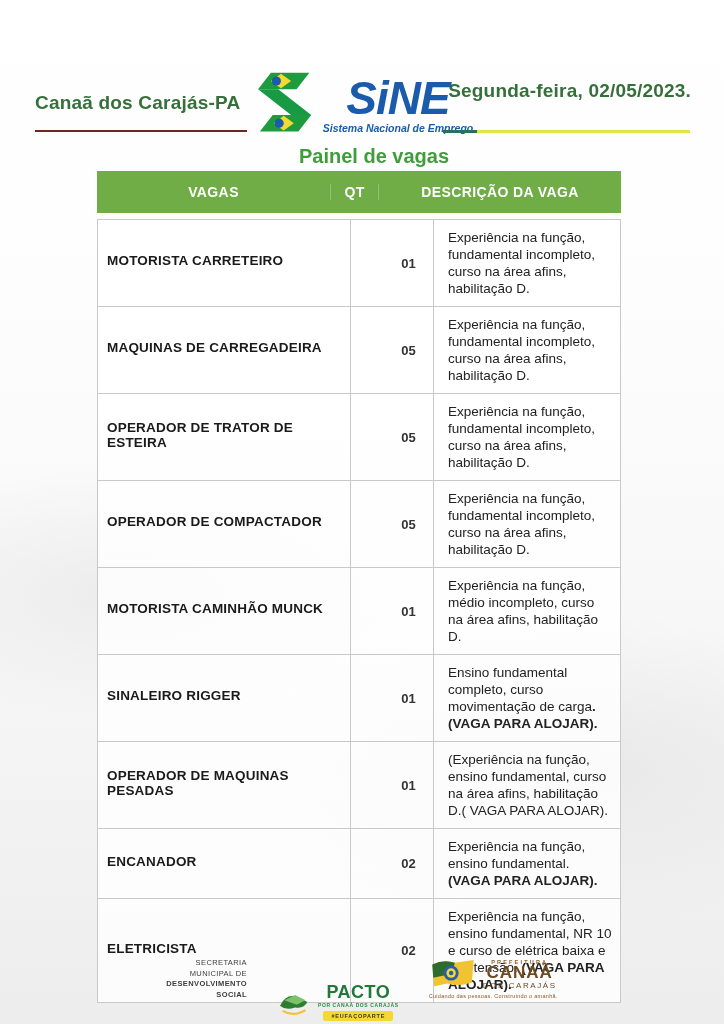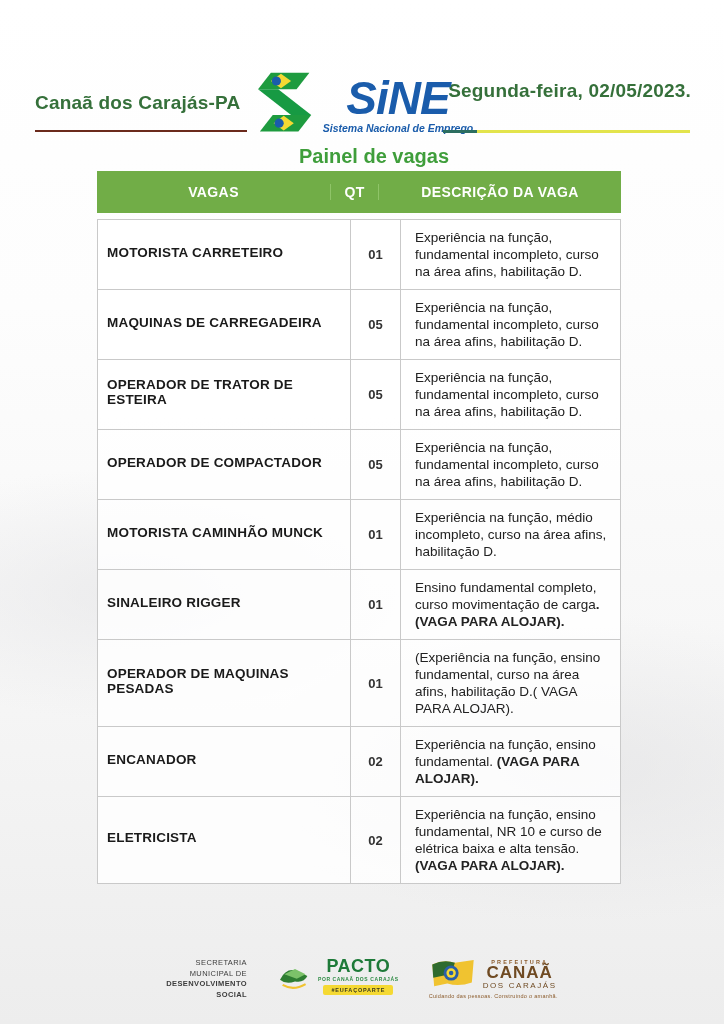--- a/index.html
+++ b/index.html
@@ -28,28 +28,28 @@
   
   .tbl-wrap{position:absolute; left:97px; top:171px; width:524px;}
   .tbl-head{display:flex; height:42px; background:#71ad47; align-items:center;}
   .tbl-head .hc{color:#ffffff; font-weight:bold; font-size:14px; letter-spacing:0.4px; text-align:center;}
   .hc-vagas{width:233px; border-right:1px solid #8fc468;}
   .hc-qt{width:47px; border-right:1px solid #8fc468;}
   .hc-desc{flex:1;}
   .tbl-body{margin-top:6px; border-collapse:collapse; width:100%;}
   .tbl-body td{border:1px solid #c9c9c9; background:rgba(255,255,255,0.82); vertical-align:middle;}
   .cell-vaga{width:233px; font-weight:bold; font-size:13.5px; color:#1a1a1a; padding:9px 10px 14px 9px; letter-spacing:0.2px;}
-  .cell-qt{width:47px; text-align:center; font-weight:bold; font-size:13px; color:#333333;}
+  .cell-qt{width:47px; text-align:center; font-weight:bold; font-size:13px; color:#333333;padding-left:34px;}
   .cell-desc{font-size:13.5px; color:#222222; line-height:1.26; padding:9px 8px 9px 14px;}
   .seg-bold{font-weight:bold;}
   
   .footer{position:absolute; left:0; top:958px; width:100%; display:flex; justify-content:center; align-items:flex-start; gap:30px;}
   .sec-block{text-align:right; font-size:7.5px; line-height:1.4; color:#3c3c3c; letter-spacing:0.4px;}
   .sec-bold{font-weight:bold;}
-  .pacto{display:flex; align-items:center; gap:5px;}
+  .pacto{display:flex; align-items:center; gap:5px;margin-top:26px;}
   .pacto-col{display:flex; flex-direction:column; align-items:center;}
   .pacto-word{font-size:18px; font-weight:bold; color:#1e7a39; letter-spacing:0.5px; line-height:17px;}
   .pacto-sub{font-size:5px; font-weight:bold; color:#2e8b44; letter-spacing:0.6px; margin-top:1px;}
   .pacto-badge{margin-top:3px; background:#f5d933; color:#3a3a1e; font-size:5.5px; font-weight:bold; letter-spacing:0.8px; padding:2px 8px; border-radius:2px;}
   .pref{display:flex; flex-direction:column; align-items:center;}
   .pref-row{display:flex; align-items:center; gap:7px;}
   .pref-col{display:flex; flex-direction:column; align-items:center;}
   .pref-label{font-size:5.5px; color:#8a5a2a; letter-spacing:2.2px; font-weight:bold;}
   .pref-word{font-size:17px; font-weight:bold; color:#6f4a22; letter-spacing:1px; line-height:16px;}
   .pref-sub{font-size:8px; font-weight:normal; color:#6f4a22; letter-spacing:1.6px;}

